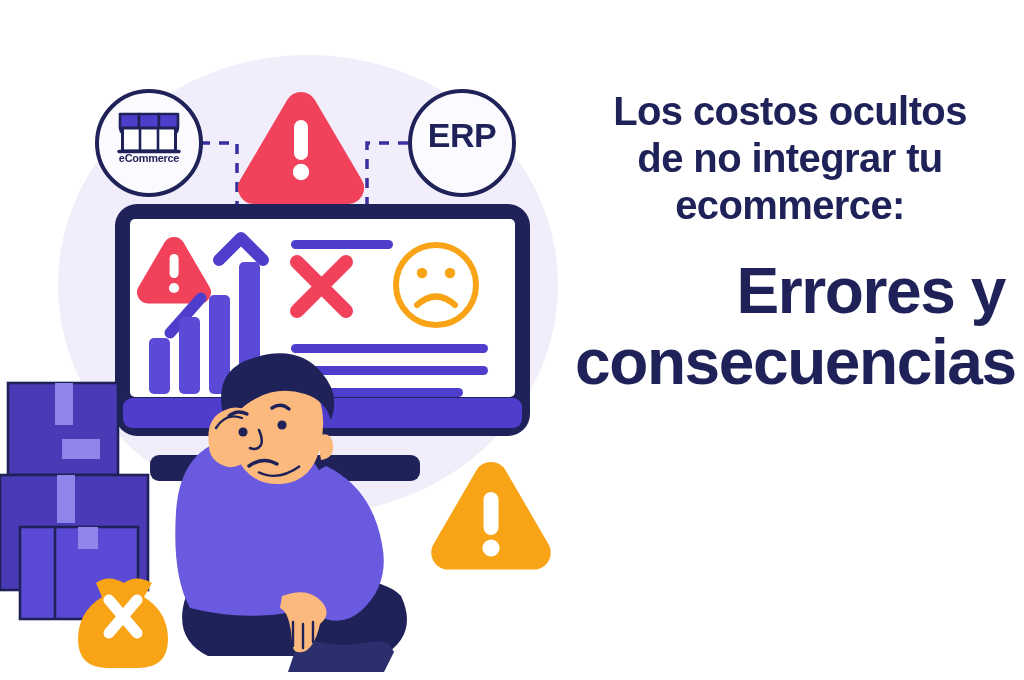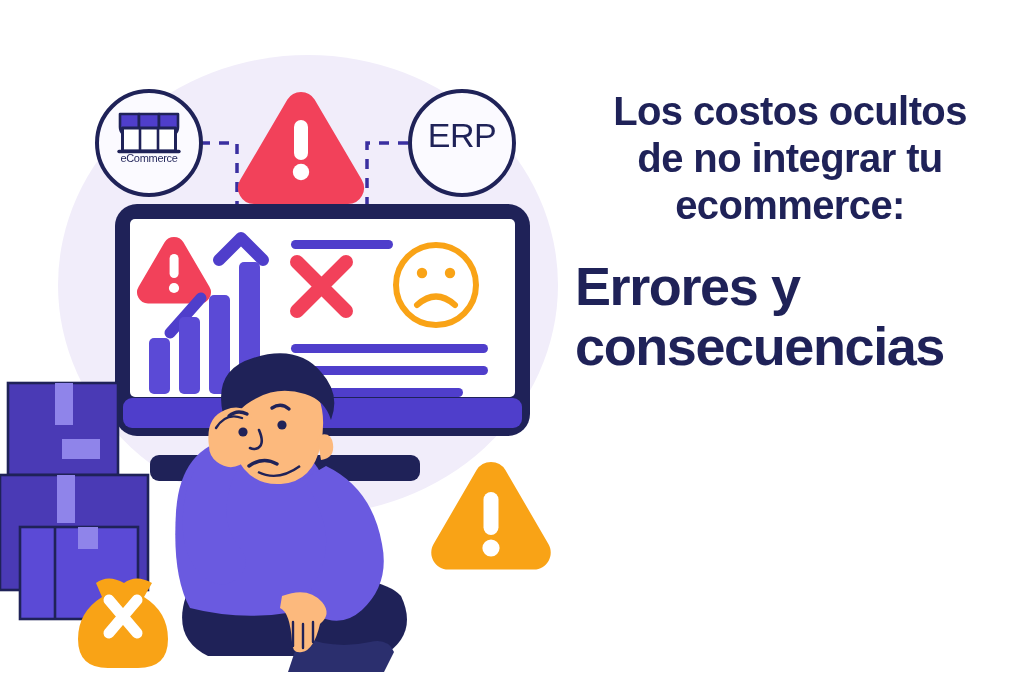--- a/index.html
+++ b/index.html
@@ -54,33 +54,34 @@
     line-height: 1.18;
     letter-spacing: -0.6px;
     color: #1f2258;
     margin: 0 0 26px 0;
     white-space: pre-line;
     text-align: center;
   }
   .headline-main {
     font-family: "Liberation Sans", sans-serif;
     font-weight: bold;
-    font-size: 54px;
+    font-size: 64px;
     line-height: 1.12;
     letter-spacing: -1.4px;
     color: #1f2258;
     margin: 0;
     white-space: pre-line;
+    text-align: right;
   }
 
   
   .badge-label {
     position: absolute;
     font-family: "Liberation Sans", sans-serif;
-    font-weight: normal;
+    font-weight: bold;
     color: #1f2258;
     text-align: center;
     pointer-events: none;
   }
   .badge-ecommerce-text {
     left: 103px;
     top: 152px;
     width: 92px;
     font-size: 11px;
     letter-spacing: -0.3px;

